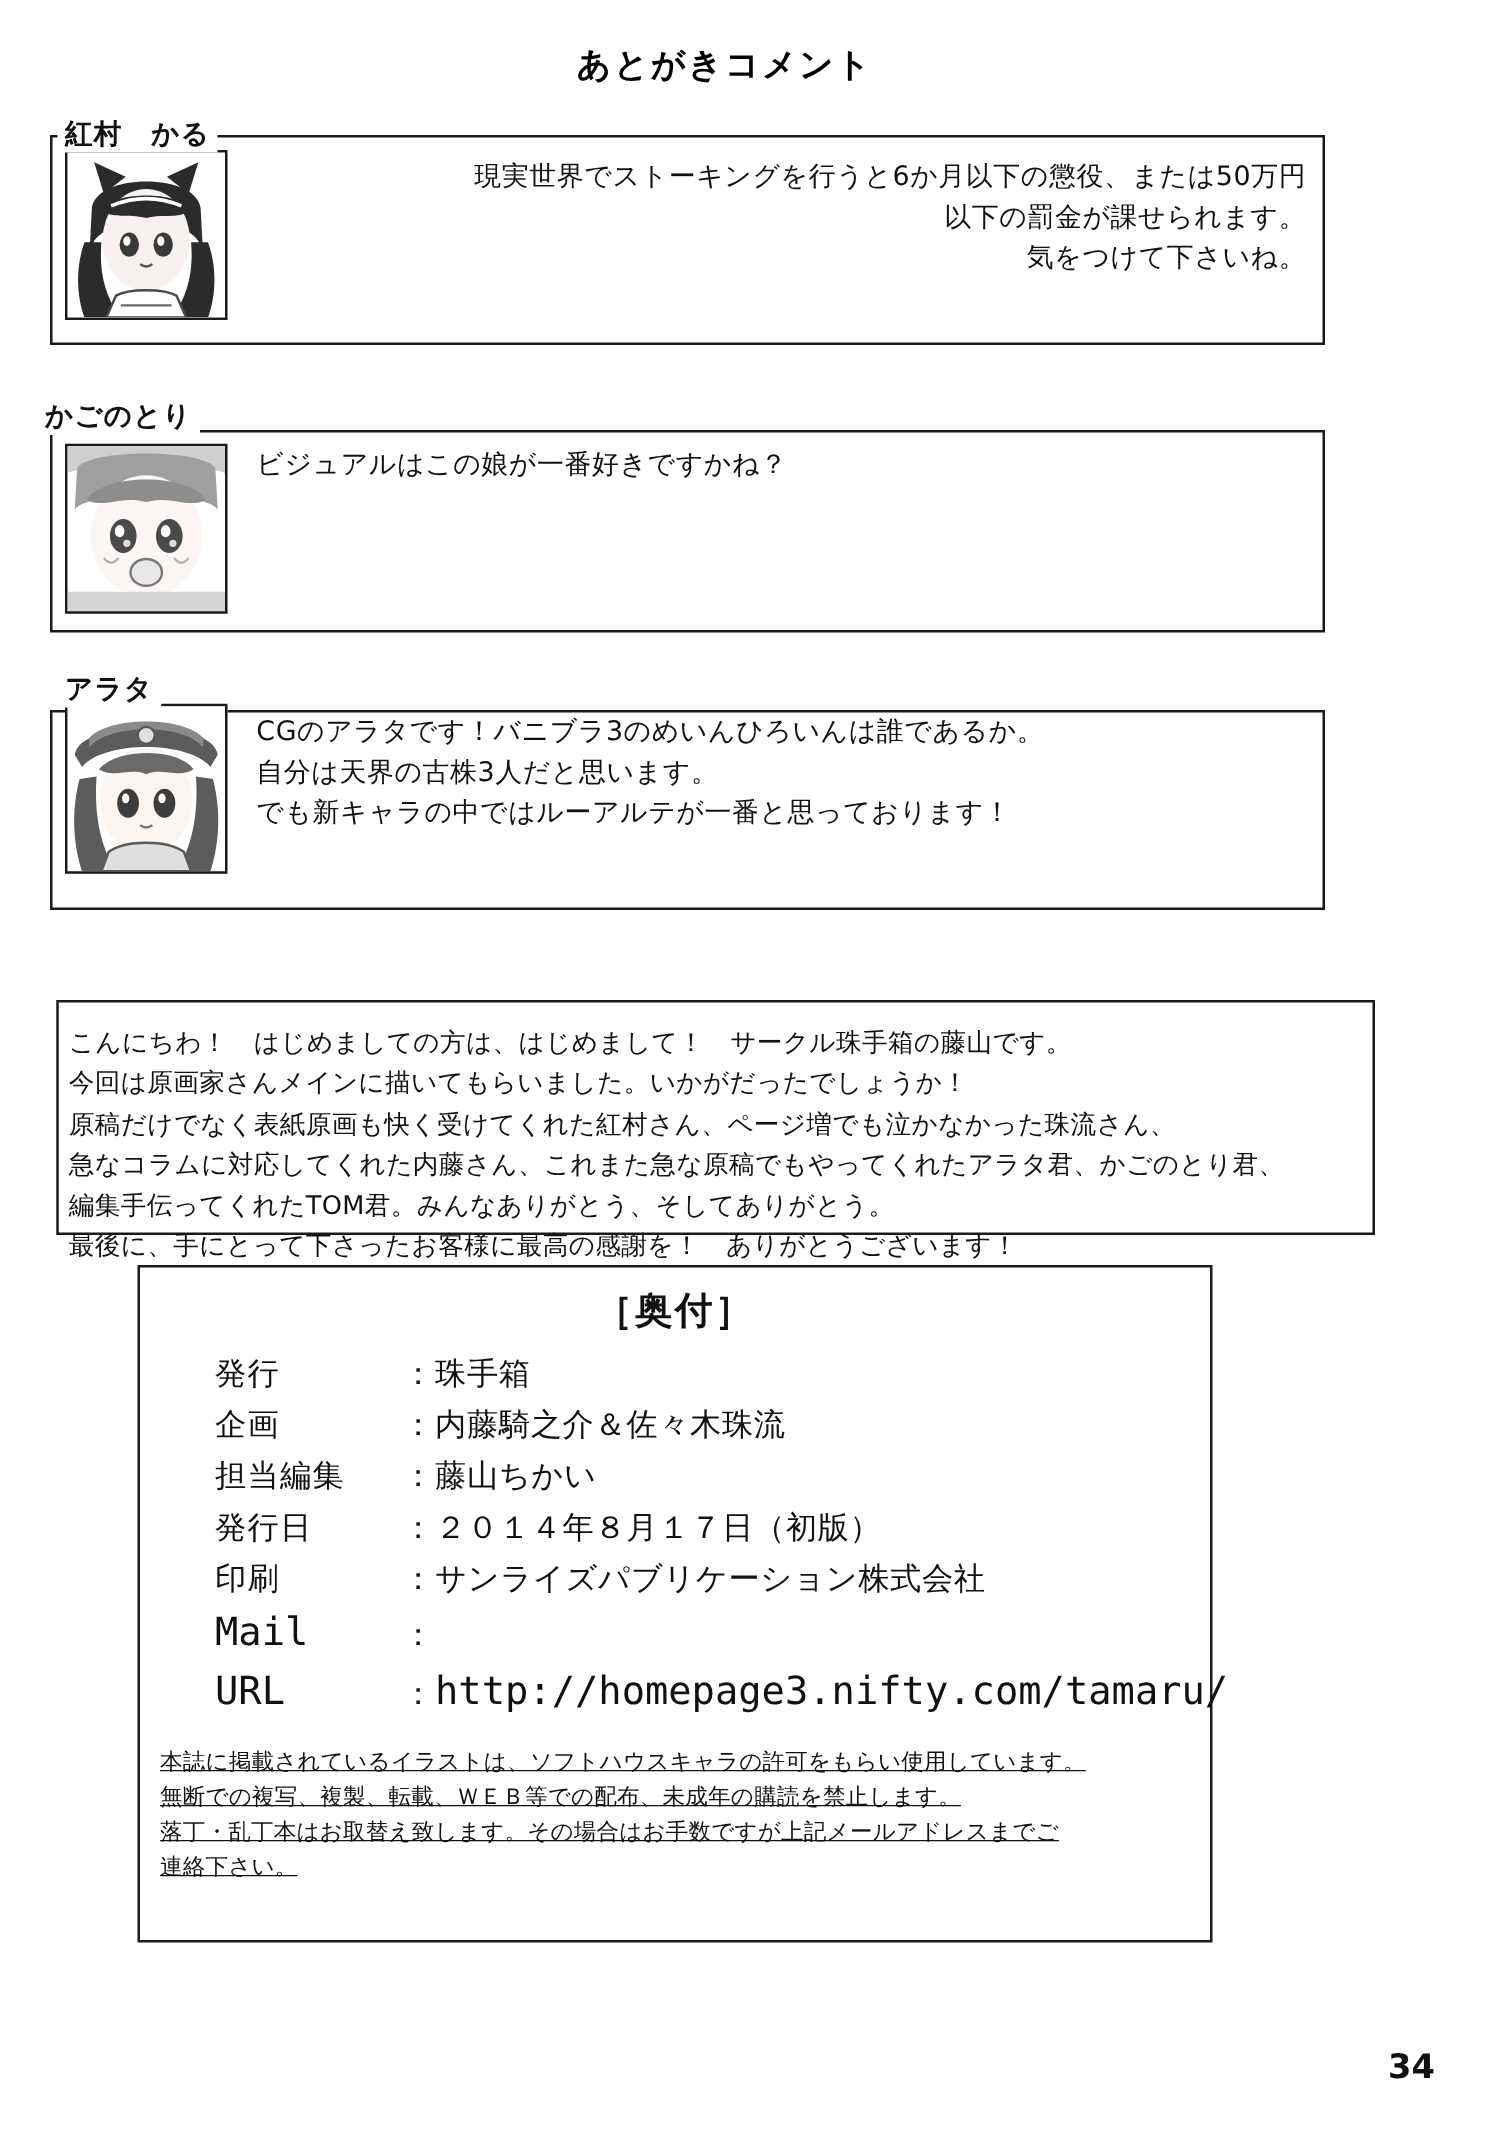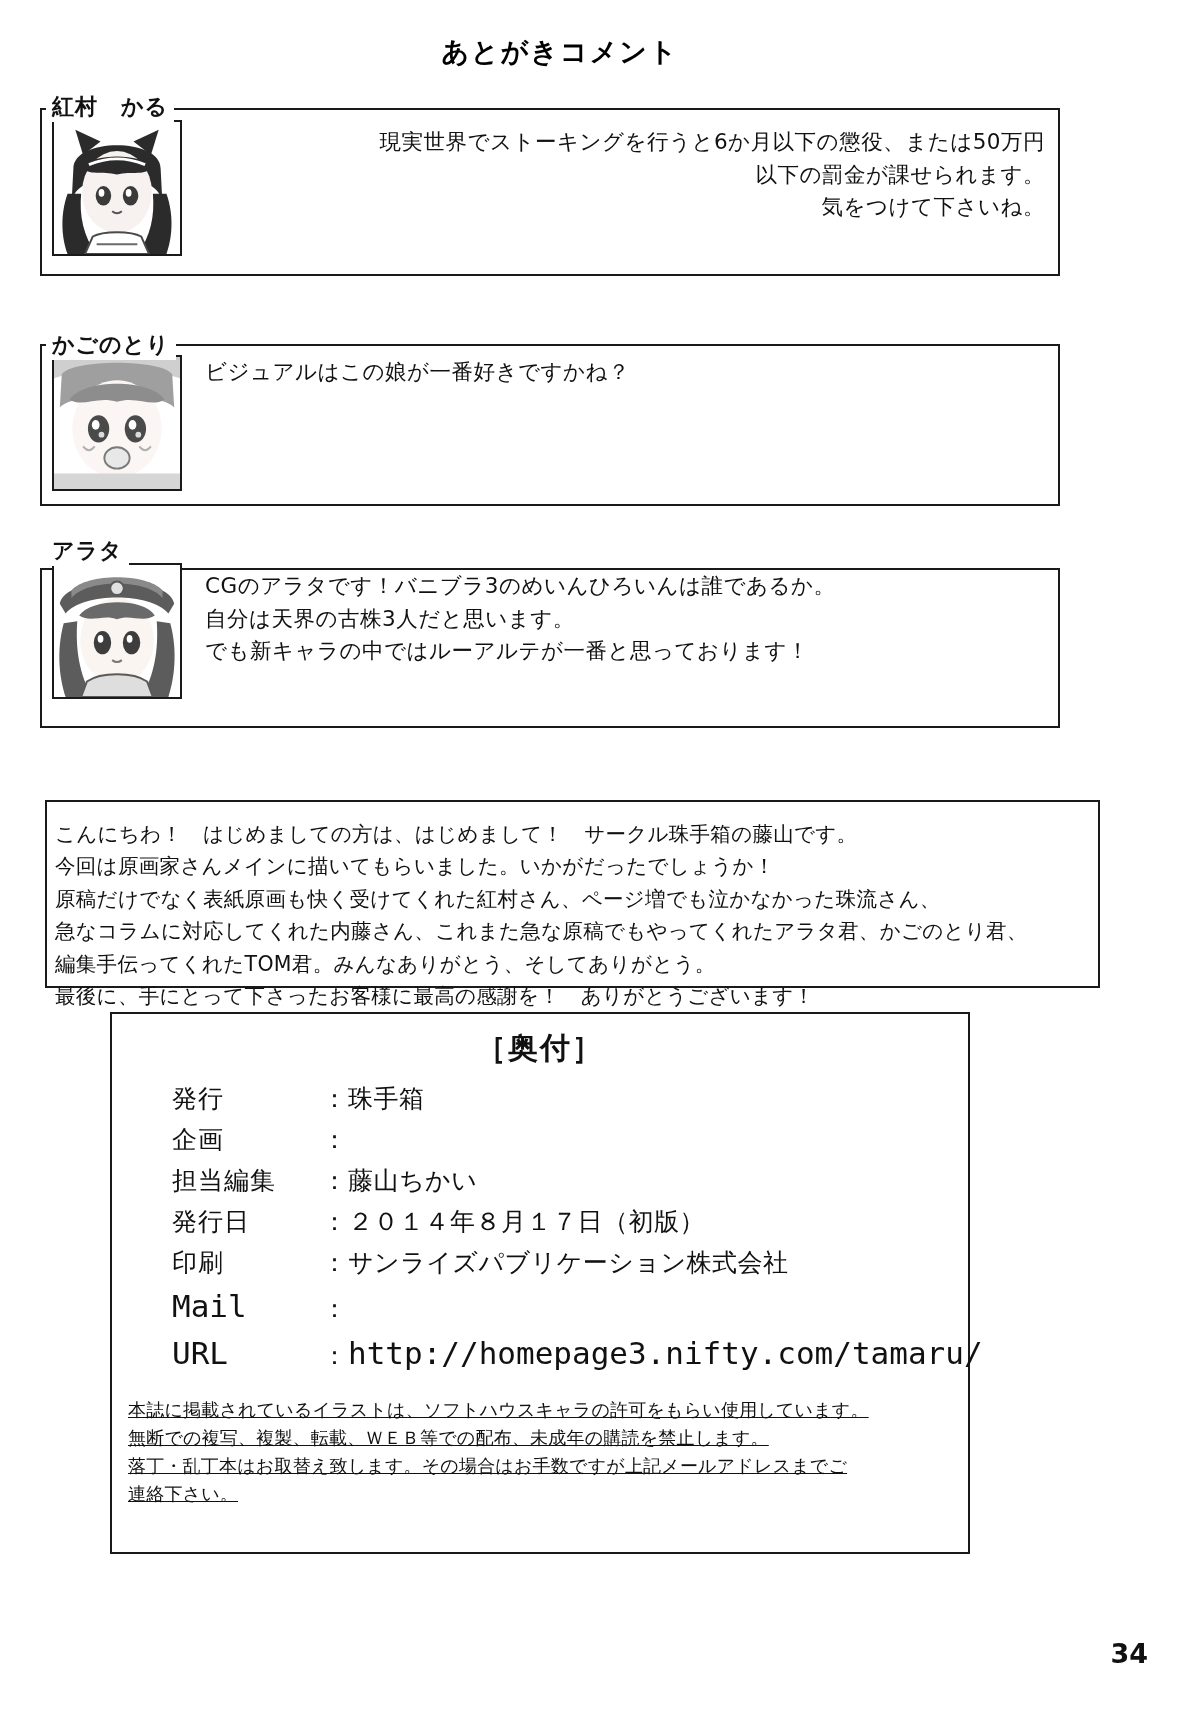--- a/index.html
+++ b/index.html
@@ -27,20 +27,21 @@
     text-align: center;
     font-weight: bold;
     letter-spacing: 2px;
     color: #000;
   }
   #afterword-title {
     position: absolute;
     left: 0; top: 34px;
     width: 1120px;
     font-size: 27px;
+    padding-left: 20px;
   }
   #editor-title {
     position: absolute;
     left: 0; top: 756px;
     width: 1090px;
     font-size: 26px;
   }
 
   
   .comment-box {
@@ -192,21 +193,21 @@
       <path d="M40 118 C50 112, 80 112, 90 118 L98 136 L32 136 Z" fill="#ffffff" stroke="#4a4a4a" stroke-width="2"></path>
       <path d="M44 126 h42" stroke="#6a6a6a" stroke-width="2"></path>
       <path d="M36 44 q29 -12 58 0" stroke="#ffffff" stroke-width="3" fill="none"></path>
     </svg>
   </div>
   <div class="comment-text" style="left:205px; top:126px; width:840px;text-align:right;">現実世界でストーキングを行うと6か月以下の懲役、または50万円
 以下の罰金が課せられます。
 気をつけて下さいね。</div>
 
   <div class="comment-box" style="left:40px; top:344px; width:1020px; height:162px;"></div>
-  <div class="author-name" style="left:46px; top:318px;margin-top:12px;">かごのとり</div>
+  <div class="author-name" style="left:30px; top:318px;">かごのとり</div>
   <div class="avatar" style="left:52px; top:355px; width:130px; height:136px;">
     <svg viewBox="0 0 130 136" preserveAspectRatio="none">
       <rect x="0" y="0" width="130" height="136" fill="#ffffff"></rect>
       <path d="M0 0 H130 V22 C100 12, 30 12, 0 22 Z" fill="#cfcfcf"></path>
       <path d="M8 18 C18 2, 112 2, 122 18 L124 52 C110 36, 20 36, 6 52 Z" fill="#9f9f9f"></path>
       <ellipse cx="65" cy="74" rx="46" ry="50" fill="#fbf6f4"></ellipse>
       <path d="M16 44 C30 22, 100 22, 114 44 C100 52, 86 40, 65 46 C44 40, 30 52, 16 44 Z" fill="#8d8d8d"></path>
       <ellipse cx="46" cy="74" rx="11" ry="14" fill="#4a4a4a"></ellipse>
       <ellipse cx="84" cy="74" rx="11" ry="14" fill="#4a4a4a"></ellipse>
       <ellipse cx="43" cy="70" rx="4" ry="5" fill="#ffffff"></ellipse>
@@ -258,20 +259,21 @@
 
   <div id="colophon-rows">
     <div class="col-row">
       <span class="col-label">発行</span>
       <span class="col-sep">：</span>
       <span class="col-value">珠手箱</span>
     </div>
     <div class="col-row">
       <span class="col-label">企画</span>
       <span class="col-sep">：</span>
+      <span class="col-value">内藤騎之介＆佐々木珠流</span>
     </div>
     <div class="col-row">
       <span class="col-label">担当編集</span>
       <span class="col-sep">：</span>
       <span class="col-value">藤山ちかい</span>
     </div>
     <div class="col-row">
       <span class="col-label">発行日</span>
       <span class="col-sep">：</span>
       <span class="col-value">２０１４年８月１７日（初版）</span>

